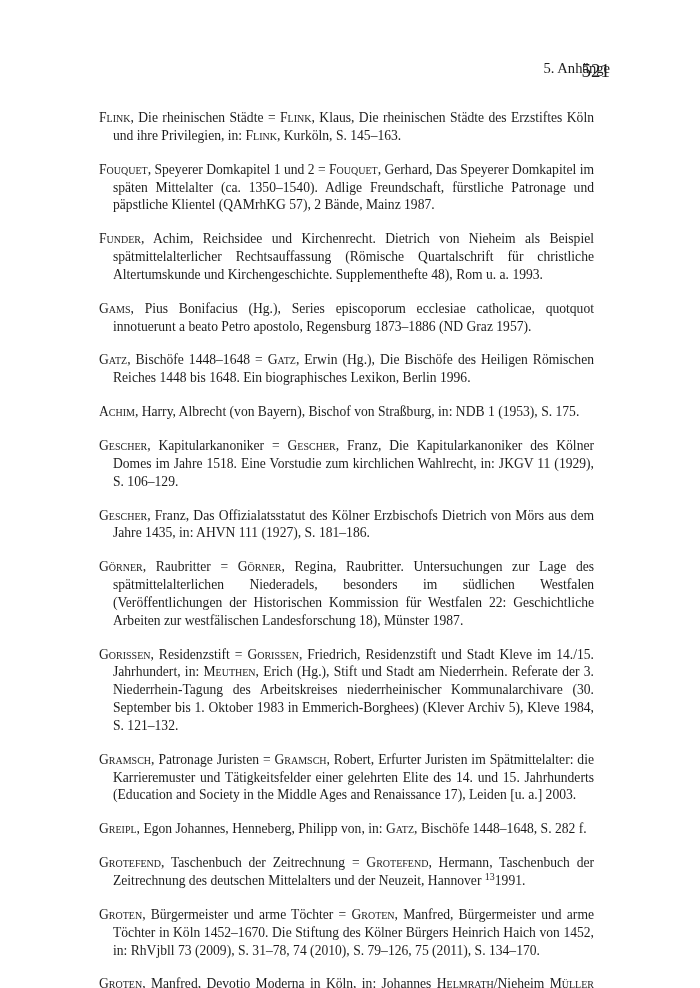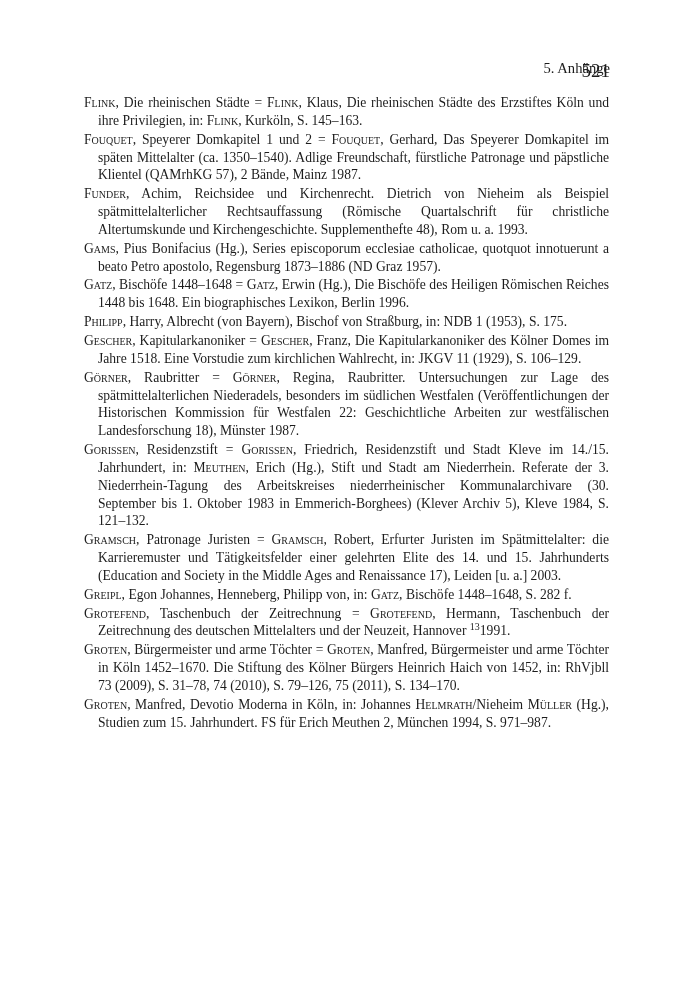--- a/index.html
+++ b/index.html
@@ -2,40 +2,41 @@
 <html><head>
 <meta charset="utf-8">
 <style>
   html, body { margin:0; padding:0; background:#ffffff; }
   body { width:700px; height:988px; position:relative; overflow:hidden;
          font-family:"Liberation Serif", "DejaVu Serif", serif; color:#1c1c1c; }
   .header { position:absolute; top:60px; left:83px; width:527px; height:22px; font-size:14.6px; }
   .header .title { position:absolute; left:0; right:0; text-align:right; top:0; }
   .header .page { position:absolute; right:0; top:0; font-size:19px; }
   .entries { position:absolute; top:93px; left:83px; width:527px; font-size:13.6px; line-height:17.85px; }
-  .entry { padding-left:14px; text-indent:-14px; text-align:justify; hyphens:manual; margin:1px; }
+  .entry { padding-left:14px; text-indent:-14px; text-align:justify; hyphens:manual; margin:16px; }
   .sc { font-variant:small-caps; }
   sup { font-size:10px; vertical-align:5px; line-height:0; }
 </style>
 </head>
 <body>
 
 <div class="header">
   <span class="title">5. Anhänge</span>
   <span class="page">521</span>
 </div>
 
 <div class="entries" id="entries">
     <p class="entry"><span class="sc">Flink</span><span>, Die rheinischen Städte = </span><span class="sc">Flink</span><span>, Klaus, Die rheinischen Städte des Erzstiftes Köln und ihre Privilegien, in: </span><span class="sc">Flink</span><span>, Kurköln, S. 145–163.</span></p>
     <p class="entry"><span class="sc">Fouquet</span><span>, Speyerer Domkapitel 1 und 2 = </span><span class="sc">Fouquet</span><span>, Gerhard, Das Speyerer Domkapitel im späten Mittelalter (ca. 1350–1540). Adlige Freundschaft, fürstliche Patronage und päpstliche Klientel (QAMrhKG 57), 2 Bände, Mainz 1987.</span></p>
     <p class="entry"><span class="sc">Funder</span><span>, Achim, Reichsidee und Kirchenrecht. Dietrich von Nieheim als Beispiel spätmittelalterlicher Rechtsauffassung (Römische Quartalschrift für christliche Altertumskunde und Kirchengeschichte. Supplementhefte 48), Rom u. a. 1993.</span></p>
     <p class="entry"><span class="sc">Gams</span><span>, Pius Bonifacius (Hg.), Series episcoporum ecclesiae catholicae, quotquot innotuerunt a beato Petro apostolo, Regensburg 1873–1886 (ND Graz 1957).</span></p>
     <p class="entry"><span class="sc">Gatz</span><span>, Bischöfe 1448–1648 = </span><span class="sc">Gatz</span><span>, Erwin (Hg.), Die Bischöfe des Heiligen Römischen Reiches 1448 bis 1648. Ein biographisches Lexikon, Berlin 1996.</span></p>
-    <p class="entry"><span class="sc">Philipp</span><span>, Harry, Albrecht (von Bayern), Bischof von Straßburg, in: NDB 1 (1953), S. 175.</span></p>
+    <p class="entry"><span class="sc">Achim</span><span>, Harry, Albrecht (von Bayern), Bischof von Straßburg, in: NDB 1 (1953), S. 175.</span></p>
     <p class="entry"><span class="sc">Gescher</span><span>, Kapitularkanoniker = </span><span class="sc">Gescher</span><span>, Franz, Die Kapitularkanoniker des Kölner Domes im Jahre 1518. Eine Vorstudie zum kirchlichen Wahlrecht, in: JKGV 11 (1929), S. 106–129.</span></p>
+    <p class="entry"><span class="sc">Gescher</span><span>, Franz, Das Offizialatsstatut des Kölner Erzbischofs Dietrich von Mörs aus dem Jahre 1435, in: AHVN 111 (1927), S. 181–186.</span></p>
     <p class="entry"><span class="sc">Görner</span><span>, Raubritter = </span><span class="sc">Görner</span><span>, Regina, Raubritter. Untersuchungen zur Lage des spätmittelalterlichen Niederadels, besonders im südlichen Westfalen (Veröffentlichungen der Historischen Kommission für Westfalen 22: Geschichtliche Arbeiten zur westfälischen Landesforschung 18), Münster 1987.</span></p>
     <p class="entry"><span class="sc">Gorissen</span><span>, Residenzstift = </span><span class="sc">Gorissen</span><span>, Friedrich, Residenzstift und Stadt Kleve im 14./15. Jahrhundert, in: </span><span class="sc">Meuthen</span><span>, Erich (Hg.), Stift und Stadt am Niederrhein. Referate der 3. Niederrhein-Tagung des Arbeitskreises niederrheinischer Kommunalarchivare (30. September bis 1. Oktober 1983 in Emmerich-Borghees) (Klever Archiv 5), Kleve 1984, S. 121–132.</span></p>
     <p class="entry"><span class="sc">Gramsch</span><span>, Patronage Juristen = </span><span class="sc">Gramsch</span><span>, Robert, Erfurter Juristen im Spätmittelalter: die Karrieremuster und Tätigkeitsfelder einer gelehrten Elite des 14. und 15. Jahrhunderts (Education and Society in the Middle Ages and Renaissance 17), Leiden [u. a.] 2003.</span></p>
     <p class="entry"><span class="sc">Greipl</span><span>, Egon Johannes, Henneberg, Philipp von, in: </span><span class="sc">Gatz</span><span>, Bischöfe 1448–1648, S. 282 f.</span></p>
     <p class="entry"><span class="sc">Grotefend</span><span>, Taschenbuch der Zeitrechnung = </span><span class="sc">Grotefend</span><span>, Hermann, Taschenbuch der Zeitrechnung des deutschen Mittelalters und der Neuzeit, Hannover </span><sup>13</sup><span>1991.</span></p>
     <p class="entry"><span class="sc">Groten</span><span>, Bürgermeister und arme Töchter = </span><span class="sc">Groten</span><span>, Manfred, Bürgermeister und arme Töchter in Köln 1452–1670. Die Stiftung des Kölner Bürgers Heinrich Haich von 1452, in: RhVjbll 73 (2009), S. 31–78, 74 (2010), S. 79–126, 75 (2011), S. 134–170.</span></p>
     <p class="entry"><span class="sc">Groten</span><span>, Manfred, Devotio Moderna in Köln, in: Johannes </span><span class="sc">Helmrath</span><span>/Nieheim </span><span class="sc">Müller</span><span> (Hg.), Studien zum 15. Jahrhundert. FS für Erich Meuthen 2, München 1994, S. 971–987.</span></p>
   </div>
 
 </body></html>

